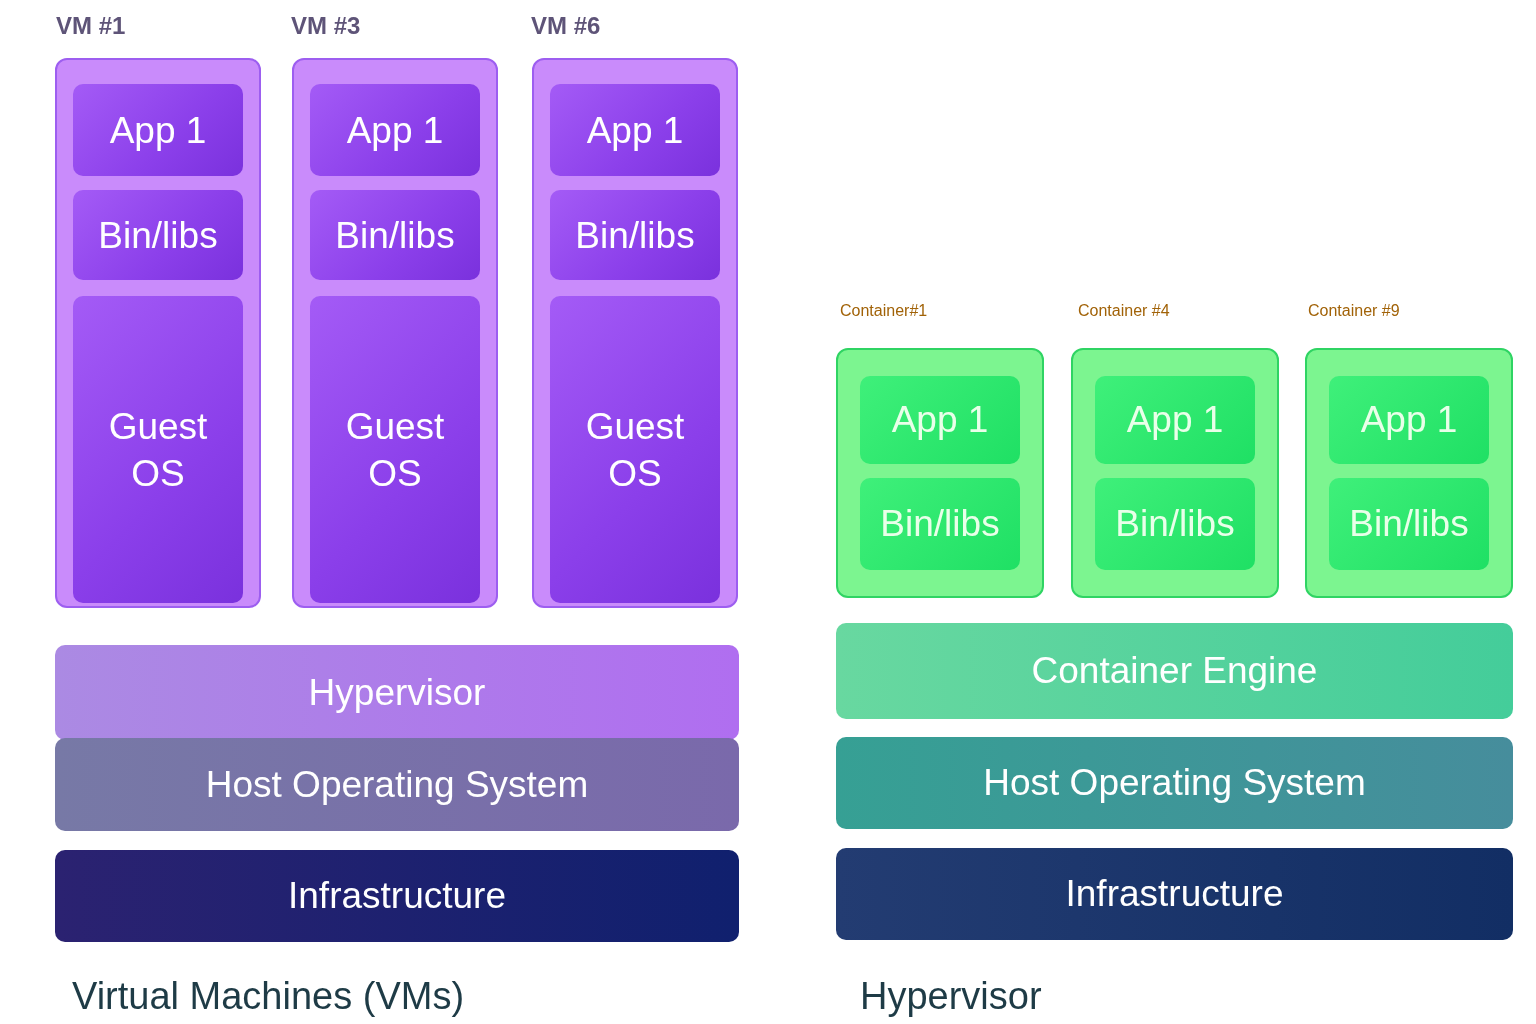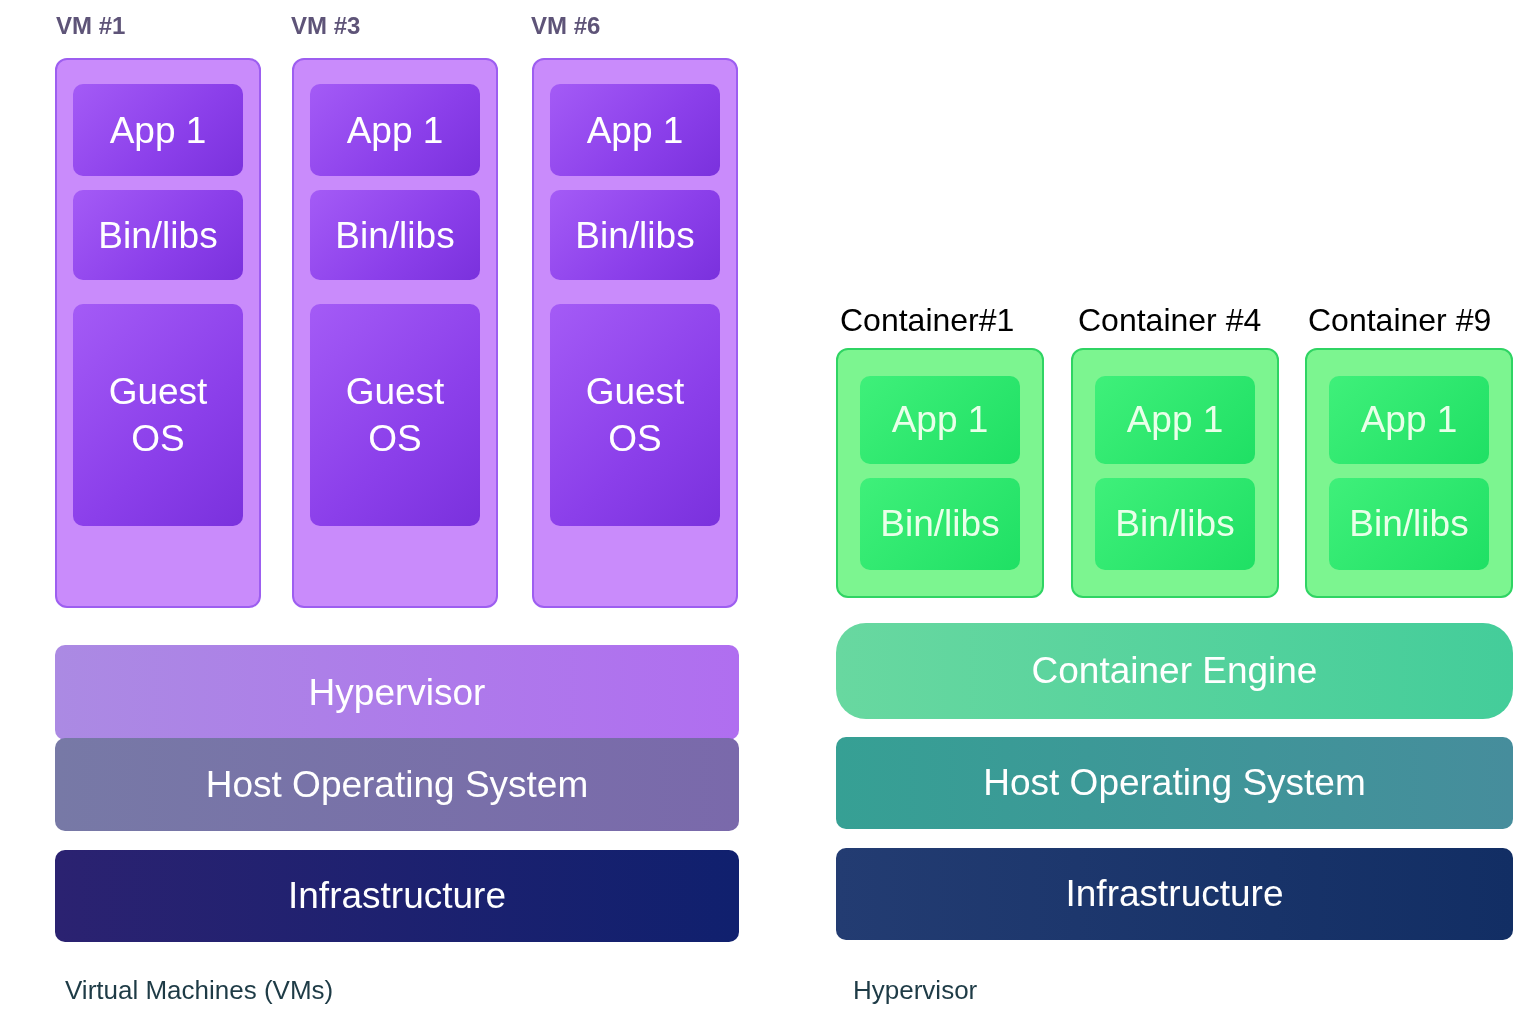--- a/index.html
+++ b/index.html
@@ -1,31 +1,31 @@
 <!DOCTYPE html>
 <html><head>
 <meta charset="utf-8">
 <style>
   html, body { margin:0; padding:0; background:#ffffff; }
   body { width:1536px; height:1024px; position:relative; overflow:hidden;
          font-family:"Liberation Sans", "DejaVu Sans", sans-serif; }
 
   .vm-label { position:absolute; top:12px; font-size:24px; color:#5e5478;font-weight:bold; }
-  .ct-label { position:absolute; top:302px; font-size:32px; color:#000000; }
+  .ct-label { position:absolute; top:302px; font-size:16px; color:#a16207; }
 
   .vm-box { position:absolute; top:58px; width:206px; height:550px;
             background:#c98bfb; border:2px solid #9d5ef0; border-radius:12px;
             box-sizing:border-box; }
   .vm-inner { position:absolute; left:16px; right:16px; border-radius:10px;
               background:linear-gradient(135deg,#a45bf6 0%,#8b3fea 60%,#7a31dd 100%);
               color:#ffffff; display:flex; align-items:center; justify-content:center;
               text-align:center; font-size:37px; line-height:47px; }
   .vm-app { top:24px; height:92px; }
   .vm-bin { top:130px; height:90px; }
-  .vm-os  { top:244px; height:222px; }
+  .vm-os  { top:236px; height:307px; }
 
   .ct-box { position:absolute; top:348px; width:208px; height:250px;
             background:#7cf590; border:2px solid #2fd463; border-radius:12px;
             box-sizing:border-box; }
   .ct-inner { position:absolute; left:22px; right:22px; border-radius:10px;
               background:linear-gradient(135deg,#3ff07a 0%,#1fe064 100%);
               color:#e9ffe9; display:flex; align-items:center; justify-content:center;
               font-size:37px; }
   .ct-app { top:26px; height:88px; }
   .ct-bin { top:128px; height:92px; }
@@ -33,27 +33,27 @@
   .layer { position:absolute; border-radius:10px; color:#ffffff;
            display:flex; align-items:center; justify-content:center; font-size:37px; }
   .vm-hyper { left:55px; width:684px; top:645px; height:95px;
               background:linear-gradient(90deg,#ab8ae3 0%,#b06ef0 100%); }
   .vm-host  { left:55px; width:684px; top:738px; height:93px;
               background:linear-gradient(90deg,#7779a6 0%,#7a69ab 100%); }
   .vm-infra { left:55px; width:684px; top:850px; height:92px;
               background:linear-gradient(90deg,#2b2271 0%,#10206e 100%); }
 
   .ct-engine { left:836px; width:677px; top:623px; height:96px;
-               background:linear-gradient(90deg,#68d8a0 0%,#44cd9a 100%);border-radius:30px; }
+               background:linear-gradient(90deg,#68d8a0 0%,#44cd9a 100%); }
   .ct-host   { left:836px; width:677px; top:737px; height:92px;
                background:linear-gradient(90deg,#36a094 0%,#468d9c 100%); }
   .ct-infra  { left:836px; width:677px; top:848px; height:92px;
                background:linear-gradient(90deg,#233c72 0%,#122e64 100%); }
 
-  .caption { position:absolute; top:975px; font-size:26px; color:#1e3b46; }
+  .caption { position:absolute; top:975px; font-size:38px; color:#1e3b46;margin-left:7px; }
 </style>
 </head>
 <body>
 
 <div class="vm-label" style="left:56px">VM #1</div>
 <div class="vm-label" style="left:291px">VM #3</div>
 <div class="vm-label" style="left:531px">VM #6</div>
 
 <div class="vm-box" style="left:55px">
   <div class="vm-inner vm-app">App 1</div>

